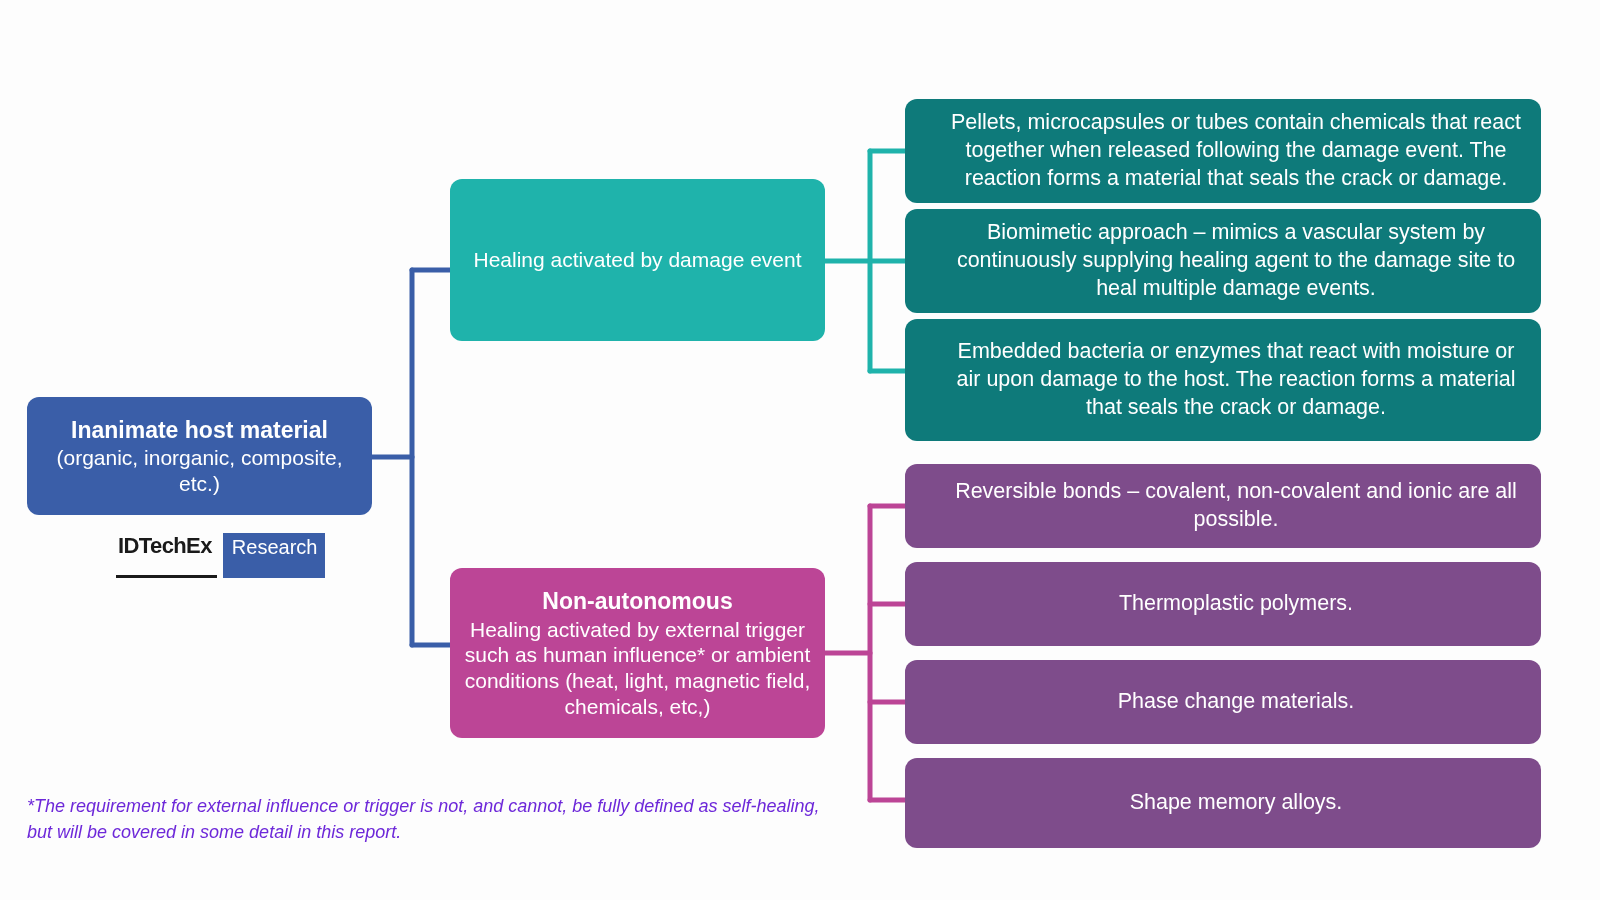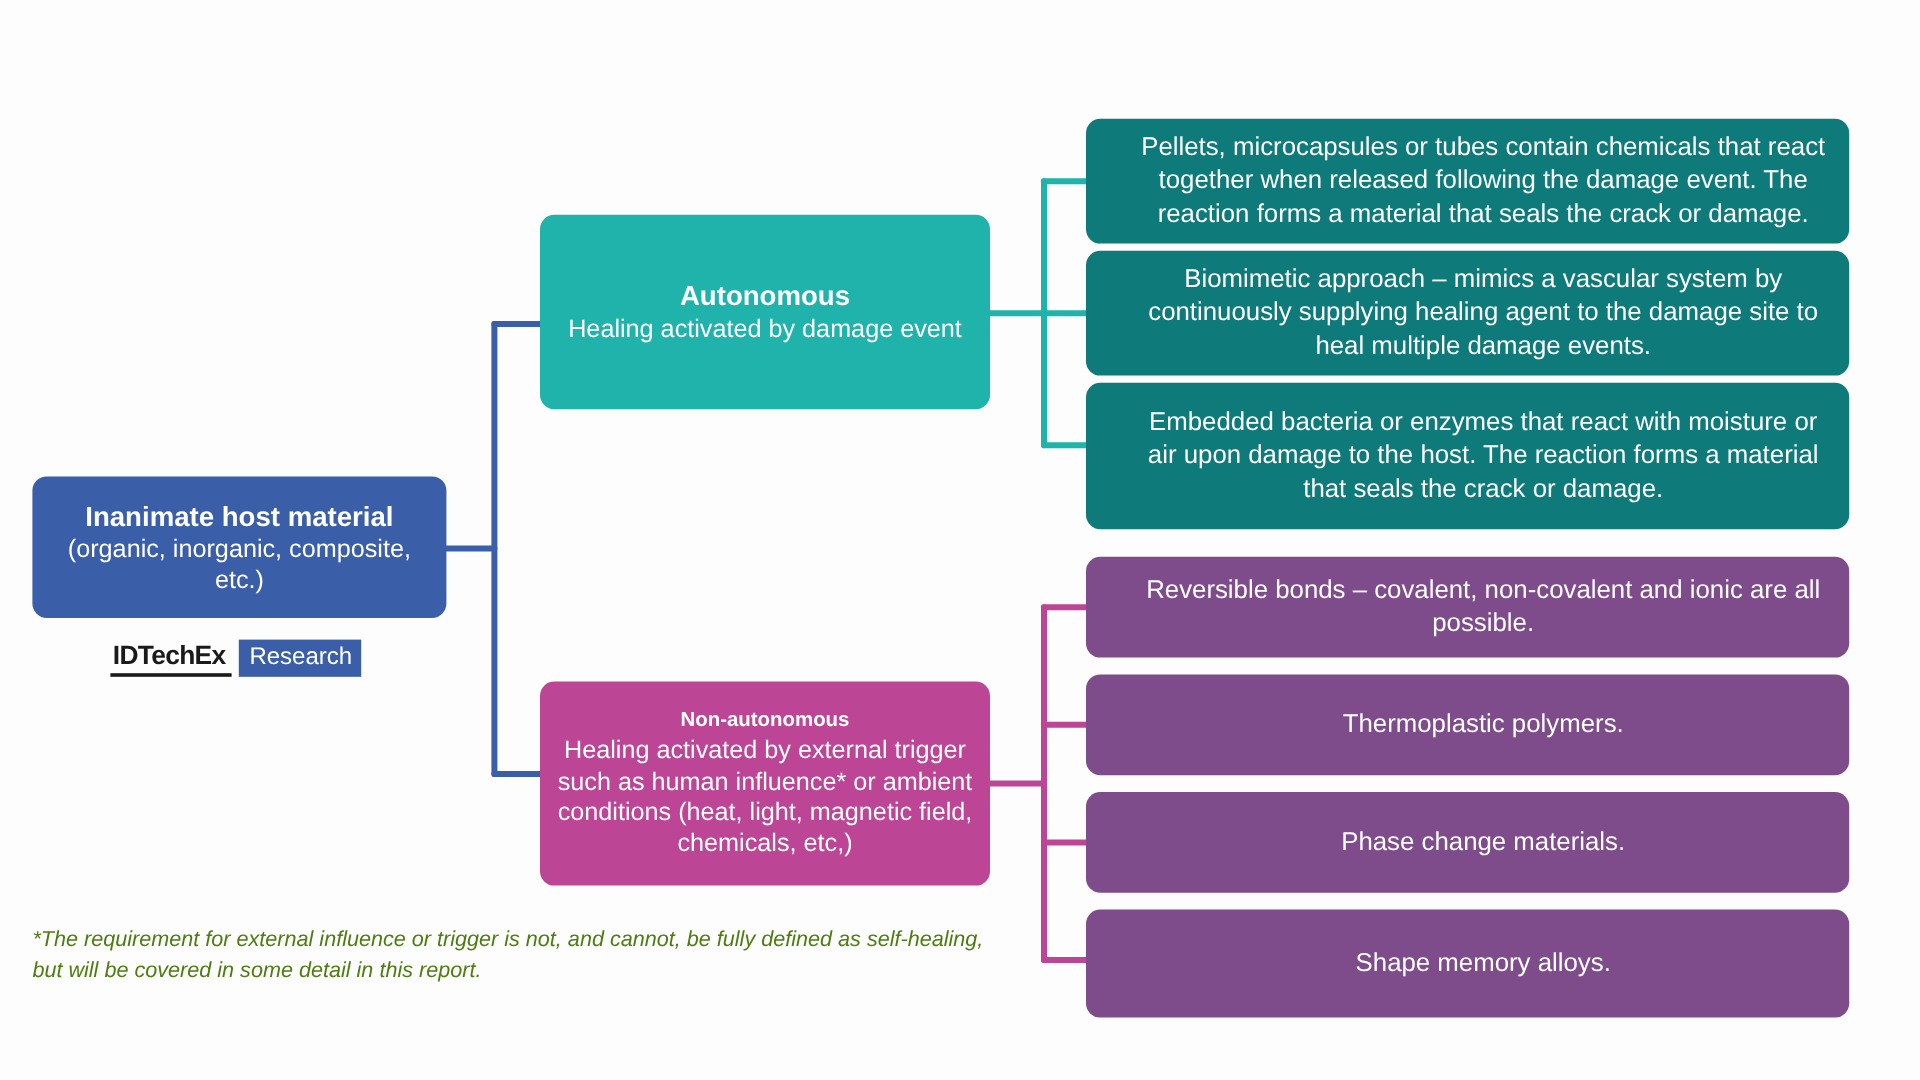--- a/index.html
+++ b/index.html
@@ -75,21 +75,21 @@
   #autonomous .headline { font-size: 23px; margin-bottom: 2px; }
 
   #nonautonomous {
     left: 450px;
     top: 568px;
     width: 375px;
     height: 170px;
     background: #bc4596;
     font-size: 21px;
   }
-  #nonautonomous .headline { font-size: 17px; margin-bottom: 2px; }
+  #nonautonomous .headline { font-size: 23px; margin-bottom: 2px; }
 
   
   .leaf {
     left: 905px;
     width: 636px;
     font-size: 21.5px;
     line-height: 1.30;
     padding-left: 40px;
   }
   .leaf-teal   { background: #0e7a7a; }
@@ -111,45 +111,46 @@
     width: 1600px;
     height: 900px;
     z-index: 1;
     pointer-events: none;
   }
 
   
   #footnote {
     position: absolute;
     left: 27px;
-    top: 769px;
+    top: 793px;
     width: 810px;
     font-size: 18px;
     font-style: italic;
     line-height: 1.45;
-    color: #4d7c0f;
+    color: #6d28d9;
   }
 
   
   #logo {
     position: absolute;
     left: 92px;
     top: 533px;
     display: flex;
     align-items: stretch;
     z-index: 3;
   }
   #logo-word {
     font-size: 22px;
     font-weight: bold;
     color: #1a1a1a;
     letter-spacing: -0.6px;
     border-bottom: 3px solid #1a1a1a;
-    padding: 0 5px 1px 2px;
+    padding: 0 5px 15px 2px;
     line-height: 1.22;
+    margin-left: 24px;
   }
   #logo-badge {
     background: #3a5ea8;
     color: #ffffff;
     font-size: 20px;
     padding: 2px 8px 3px 9px;
     margin-left: 6px;
     line-height: 1.24;
   }
 </style>
@@ -193,21 +194,20 @@
     </span>
   </div>
 
   <div id="logo">
     <span id="logo-word">IDTechEx</span>
     <span id="logo-badge">Research</span>
   </div>
 
   <div class="node" id="autonomous">
     <span class="inner">
-      <span class="headline">Autonomous</span>
       <span>Healing activated by damage event</span>
     </span>
   </div>
 
   <div class="node leaf leaf-teal" id="leaf-a1">
     <span class="inner">Pellets, microcapsules or tubes contain chemicals that react together when released following the damage event. The reaction forms a material that seals the crack or damage.</span>
   </div>
   <div class="node leaf leaf-teal" id="leaf-a2">
     <span class="inner">Biomimetic approach – mimics a vascular system by continuously supplying healing agent to the damage site to heal multiple damage events.</span>
   </div>

